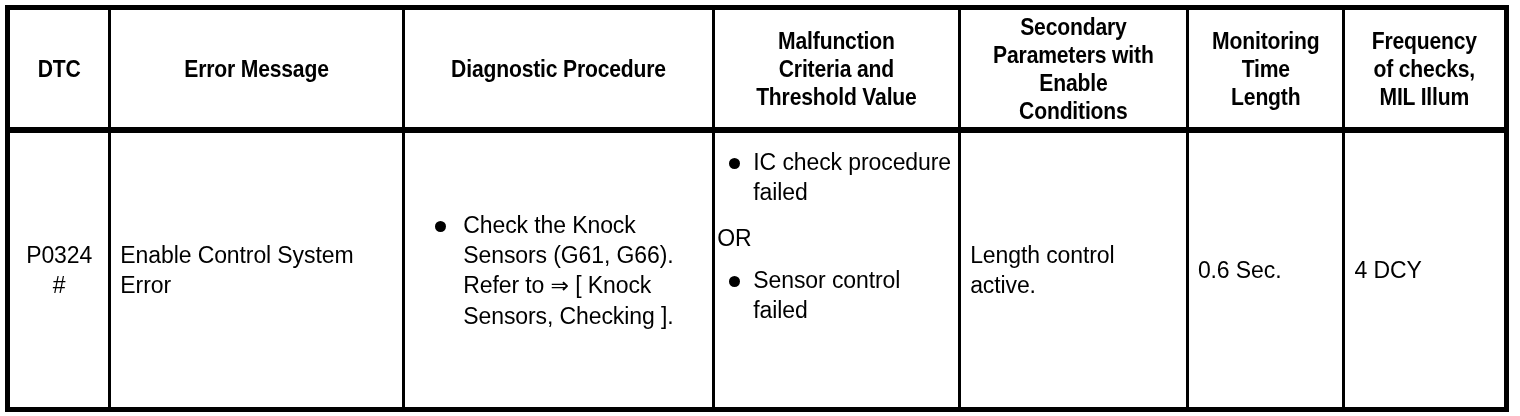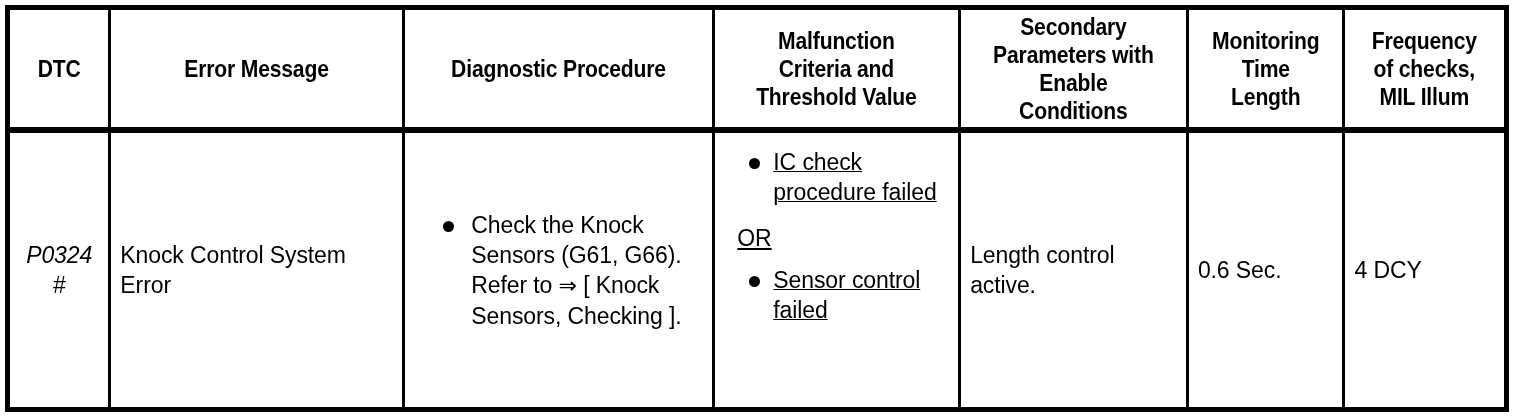--- a/index.html
+++ b/index.html
@@ -81,21 +81,20 @@
     line-height: 30px;
     letter-spacing: -0.1px;
     white-space: pre-line;
   }
 
   .dtc-cell {
     text-align: center;
   }
   .dtc-cell .cell-txt {
     text-align: center;
-    font-style: italic;
   }
 
   .pad-left {
     padding-left: 9px !important;
     padding-right: 6px !important;
   }
 
   
   .blist {
     list-style: none;
@@ -114,25 +113,25 @@
     width: 11px;
     height: 11px;
     background: #000000;
     border-radius: 50%;
   }
   .or-line {
     margin: 16px 0 12px 0;
     padding-left: 2px;
   }
 
-  .diag-wrap { padding-left: 26px; padding-right: 8px; }
+  .diag-wrap { padding-left: 18px; padding-right: 8px; }
   .diag-wrap .blist li { padding-left: 40px; }
   .diag-wrap .bullet-dot { left: 12px; top: 11px; }
 
-  .mal-wrap { padding-left: 20px; padding-right: 6px; text-decoration: underline; }
+  .mal-wrap { padding-left: 0; padding-right: 6px; }
   .mal-wrap .blist li { padding-left: 38px; }
   .mal-wrap .bullet-dot { left: 14px; top: 11px; }
 
   .arrow-glyph {
     font-family: "DejaVu Sans", sans-serif;
     font-size: 22px;
   }
 </style>
 </head>
 <body>
@@ -185,21 +184,21 @@
     </tr>
 
     <tr class="body-row">
 
       <td class="dtc-cell">
         <div class="cell-txt">P0324
 #</div>
       </td>
 
       <td class="col-sep pad-left">
-        <div class="cell-txt">Knock Control System
+        <div class="cell-txt">Enable Control System
 Error</div>
       </td>
 
       <td class="col-sep">
         <div class="diag-wrap">
           <ul class="blist">
             <li>
               <span class="bullet-dot"></span>
               <span class="cell-txt"><span>Check the Knock Sensors (G61, G66). Refer to </span><span class="arrow-glyph">⇒</span><span> [ Knock Sensors, Checking ].</span></span>
             </li>

